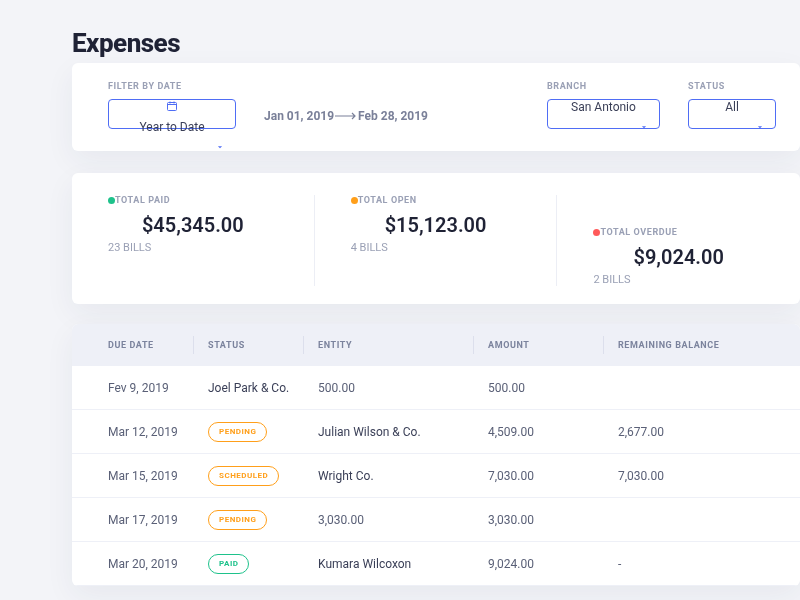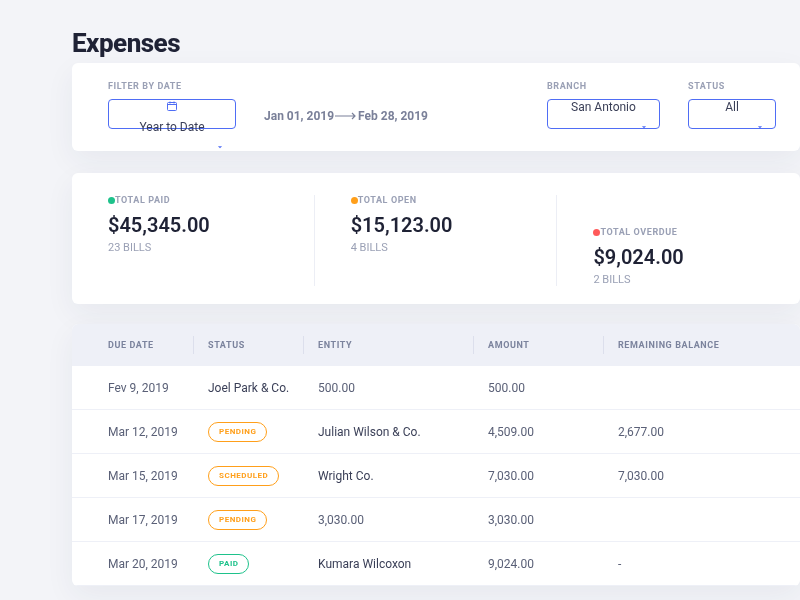--- a/index.html
+++ b/index.html
@@ -106,20 +106,21 @@
     font-size: 9px;
     font-weight: 700;
     letter-spacing: 0.6px;
     color: #9aa0b5;
   }
   .card-amount {
     font-size: 20px;
     font-weight: 600;
     color: #1f2235;
     margin-bottom: 4px;
+    text-align: center;
   }
   .card-sub {
     font-size: 11px;
     color: #9aa0b5;
   }
 
   
   .table-wrap {
     background: #fff;
     border-radius: 6px;

